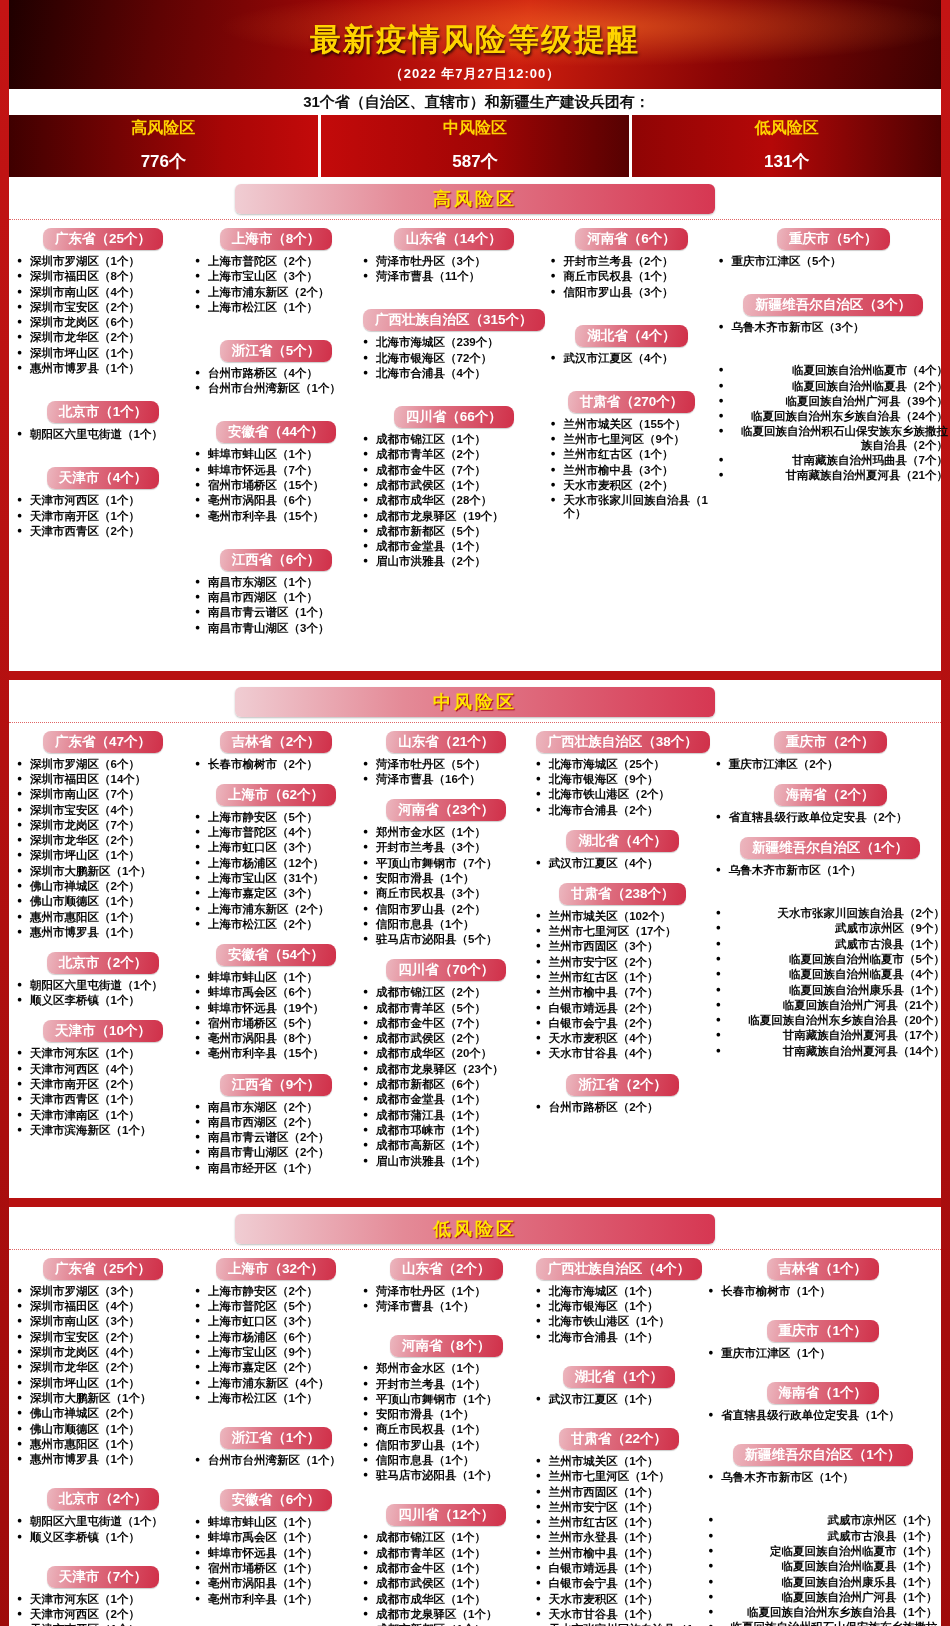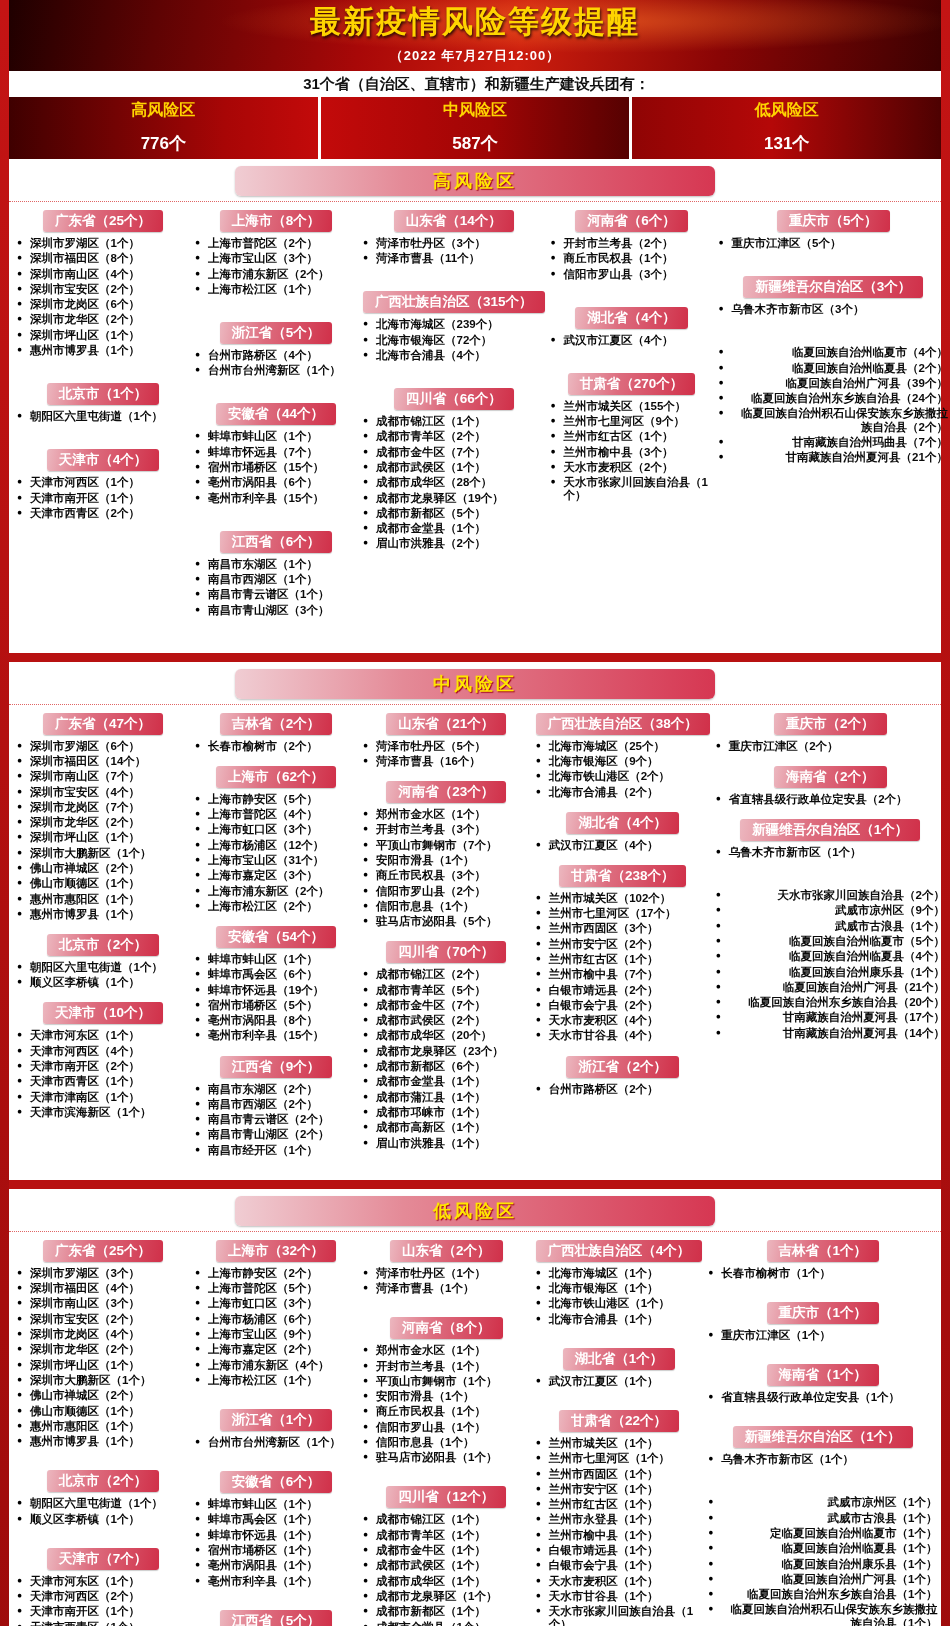--- a/index.html
+++ b/index.html
@@ -4,21 +4,21 @@
 <style>
   html,body{margin:0;padding:0;background:#ffffff;}
   body{font-family:"Liberation Sans","DejaVu Sans",sans-serif;}
   .page{width:950px;box-sizing:border-box;background:linear-gradient(180deg,#c41414,#9d0b0b);padding:0 9px 18px 9px;}
   .content{background:#ffffff;}
 
   
   .banner{background:
     radial-gradient(ellipse at 62% 30%, rgba(255,120,40,.55), rgba(255,120,40,0) 45%),
     linear-gradient(100deg,#1f0000 0%,#5e0303 16%,#a80808 38%,#cc1d0e 55%,#8a0505 76%,#3c0101 100%);
-    padding:1px 0 6px 0;text-align:center;}
+    padding:19px 0 6px 0;text-align:center;}
   .banner .title{font-size:31px;font-weight:bold;color:#ffd400;letter-spacing:2px;
     text-shadow:1px 2px 3px rgba(0,0,0,.8);}
   .banner .datetime{font-size:13px;font-weight:bold;color:#ffffff;margin-top:4px;letter-spacing:1px;}
 
   .subtitle-strip{background:#fff;text-align:center;padding:4px 0 3px 3px;
     font-size:15px;font-weight:bold;color:#111;}
 
   
   .stats{display:flex;gap:3px;background:#fff;}
   .stat{flex:1 1 33.33%;text-align:center;padding:3px 0 4px 0;}
@@ -41,21 +41,21 @@
   .col:nth-child(1){flex:0 0 19.4%;}
   .col:nth-child(2){flex:0 0 18.3%;}
   .col:nth-child(3){flex:0 0 18.8%;}
   .col:nth-child(4){flex:0 0 18.3%;}
   .col:nth-child(5){flex:0 0 25.2%;padding-right:2px;}
   .group{margin-bottom:13px;}
   .sec-high .group{margin-bottom:26px;}
   .sec-low .group{margin-bottom:22px;}
   .group.cont{margin-top:30px;text-align:right;}
   .prov{width:max-content;max-width:96%;margin:0 auto 5px auto;padding:2px 12px;
-    border-radius:3px;text-align:center;color:#ffffff;font-size:13.5px;font-weight:bold;
+    border-radius:8px;text-align:center;color:#ffffff;font-size:13.5px;font-weight:bold;
     background:linear-gradient(100deg,#ecb7bf,#dd6c7e 40%,#d03049);
     box-shadow:0 1px 1px rgba(0,0,0,.2);}
   ul.items{list-style:none;margin:0;padding:0;}
   li.item{position:relative;padding-left:13px;font-size:11.5px;font-weight:bold;color:#0a0a0a;
     line-height:1.14;margin:2.2px 0;}
   li.item::before{content:"●";position:absolute;left:0;top:1px;font-size:8.5px;color:#000;}
 </style>
 </head>
 <body>
 

